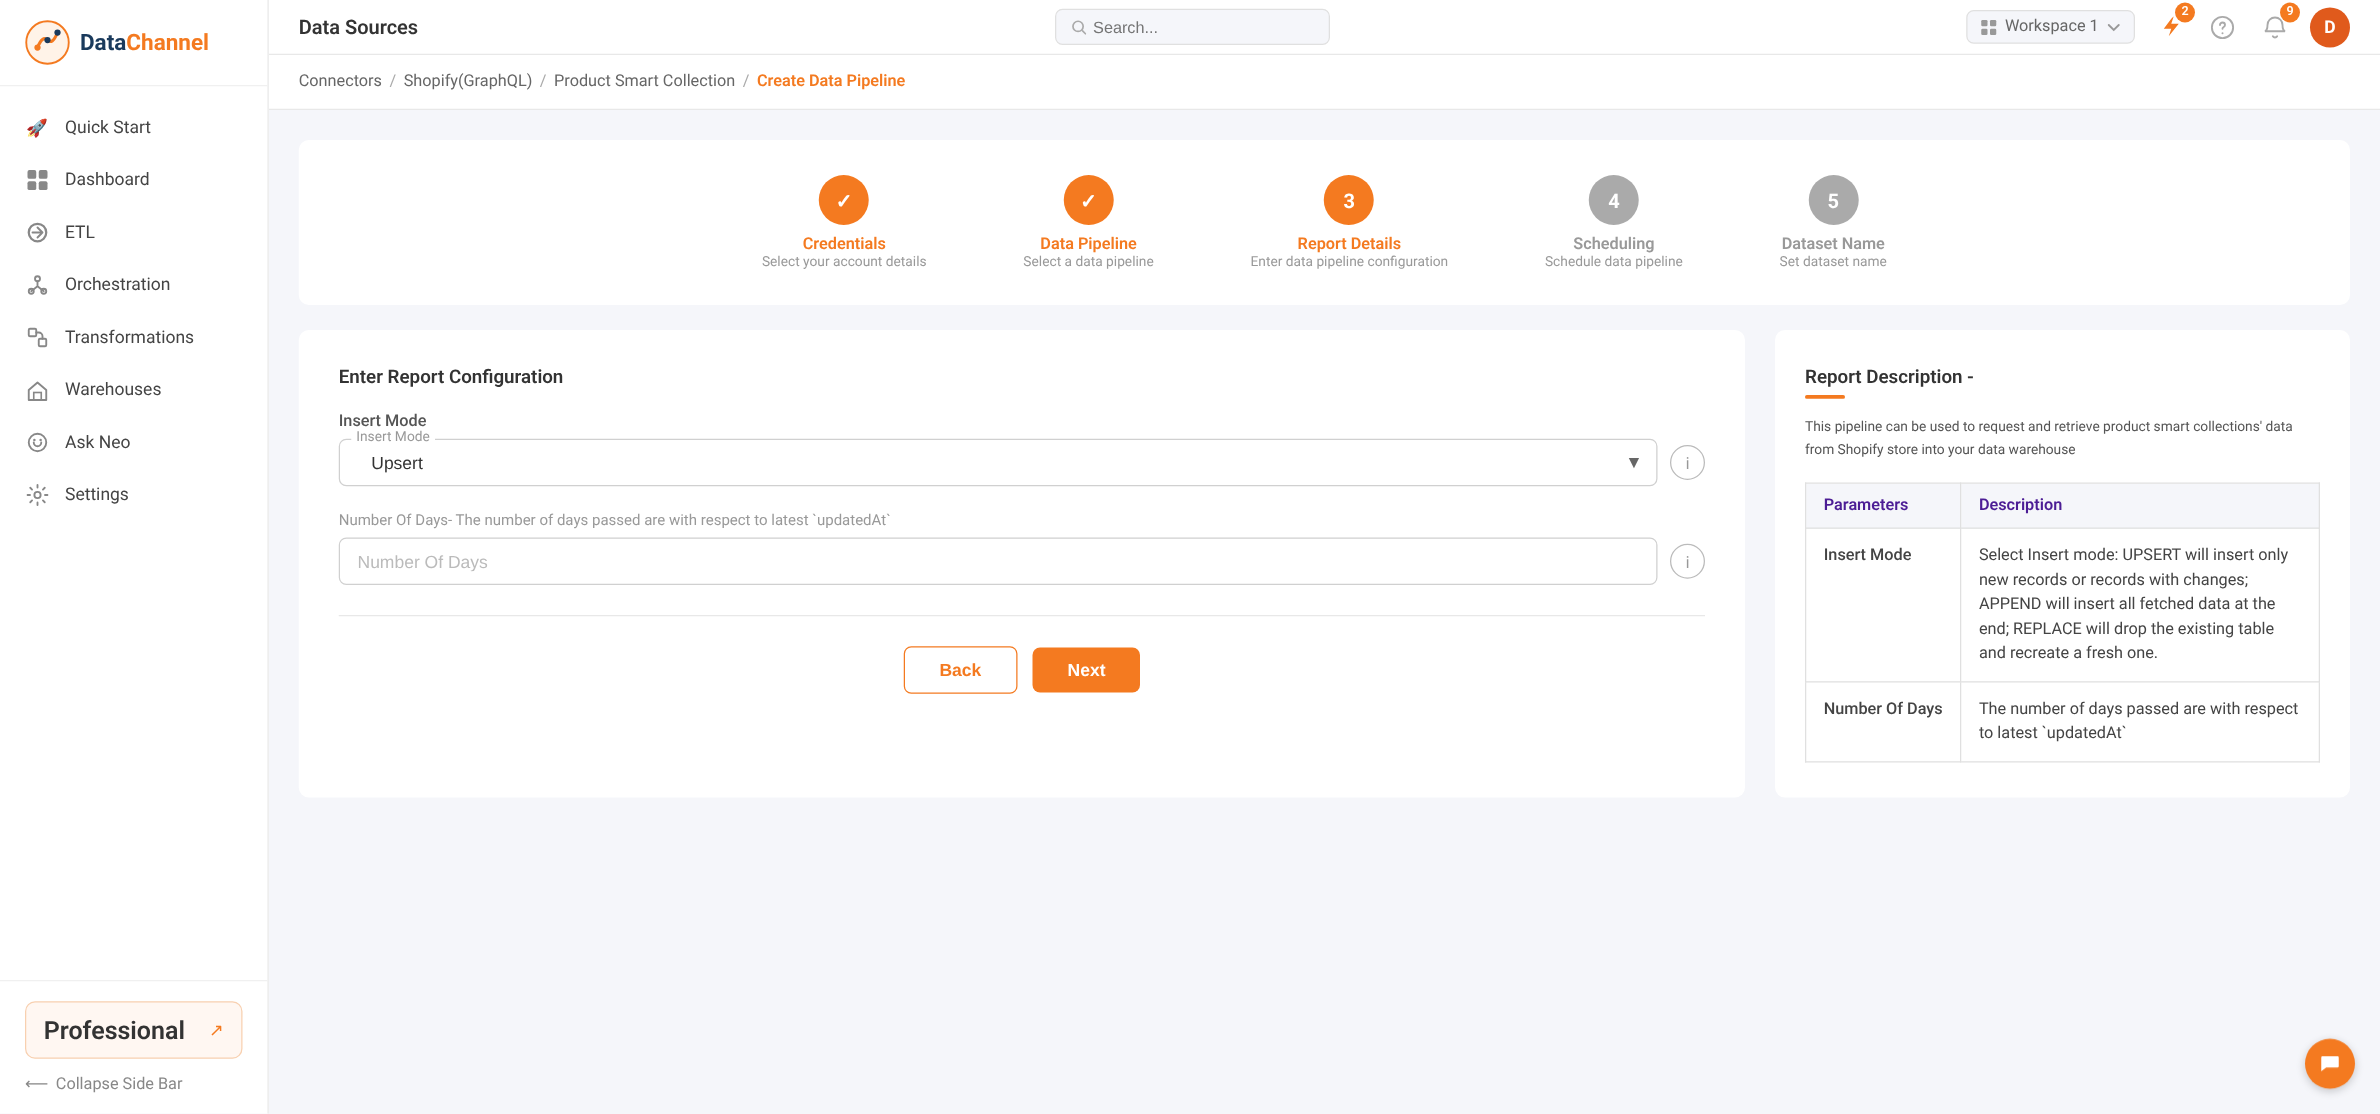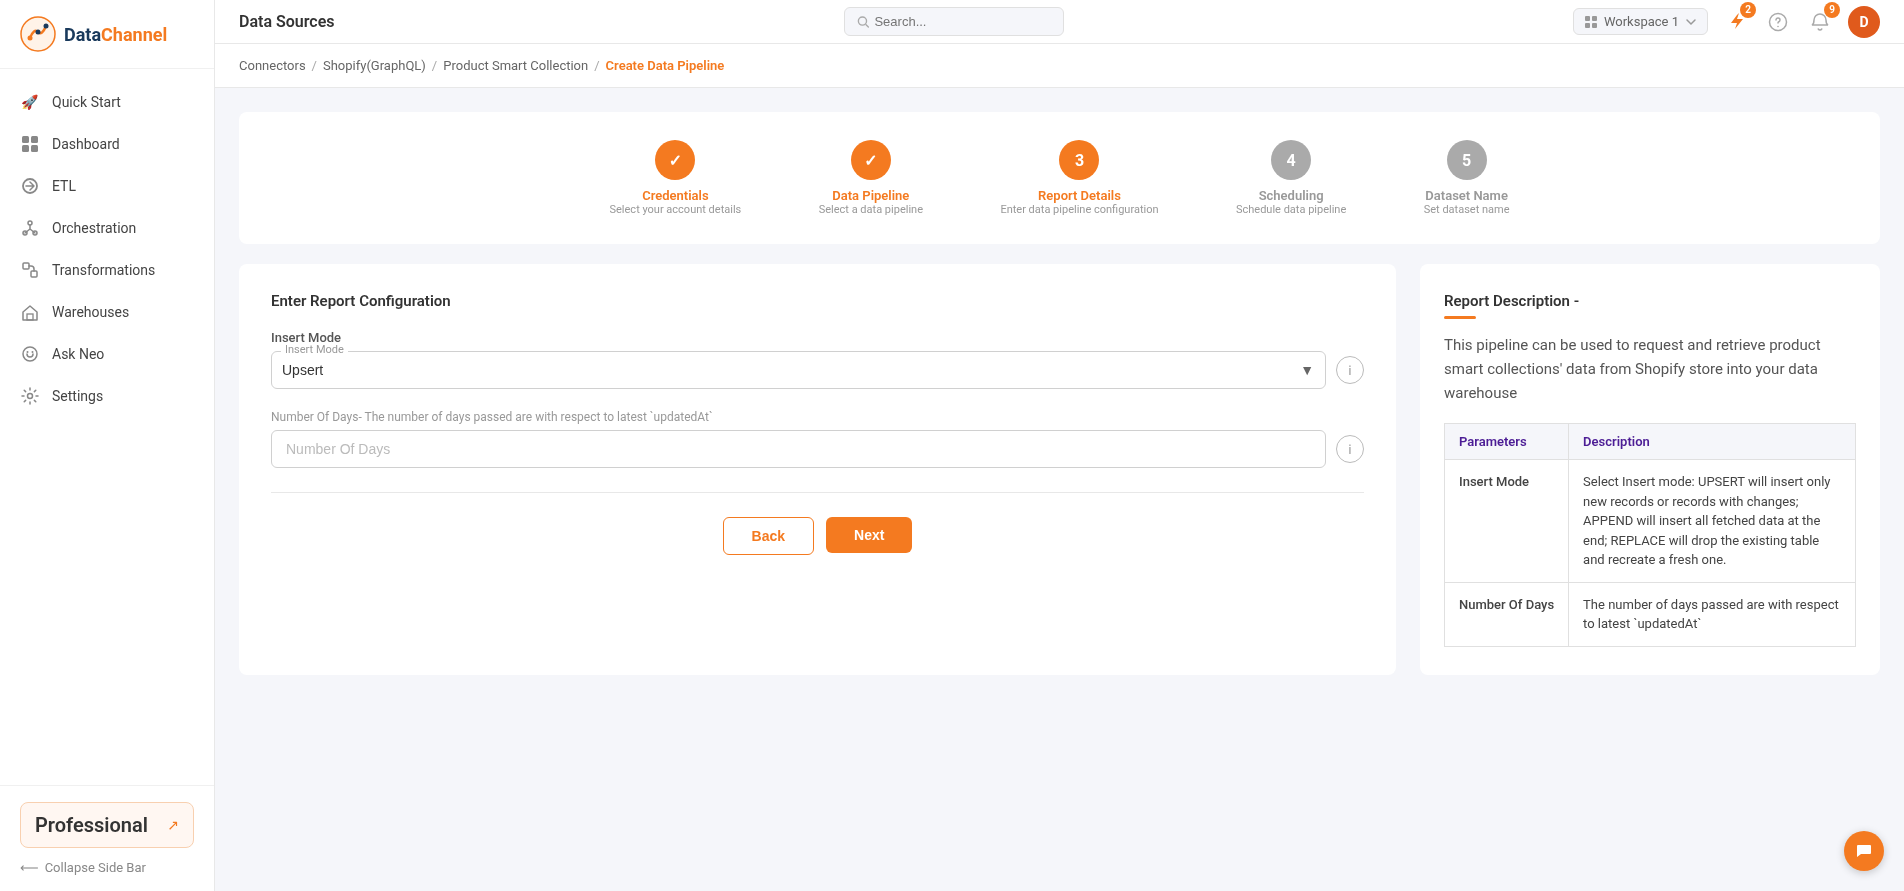--- a/index.html
+++ b/index.html
@@ -56,36 +56,36 @@
 
     
     .form-row { display: flex; gap: 24px; }
     .form-section { background: #fff; border-radius: 8px; padding: 28px 32px; flex: 1; }
     .report-section { background: #fff; border-radius: 8px; padding: 28px 24px; width: 460px; flex-shrink: 0; }
     .section-title { font-size: 15px; font-weight: 600; color: #333; margin-bottom: 20px; }
     .field-group { margin-bottom: 20px; }
     .field-label { font-size: 13px; font-weight: 500; color: #555; margin-bottom: 6px; }
     .field-label span { color: #999; font-weight: 400; font-size: 12px; }
     .select-wrapper { position: relative; }
-    .select-wrapper select { width: 100%; padding: 10px 10px; border: 1px solid #d0d0d0; border-radius: 6px; background: #fff; font-size: 14px; color: #333; appearance: none; cursor: pointer; outline: none; }
+    .select-wrapper select { width: 100%; padding: 10px 25px; border: 1px solid #d0d0d0; border-radius: 6px; background: #fff; font-size: 14px; color: #333; appearance: none; cursor: pointer; outline: none; }
     .select-arrow { position: absolute; right: 12px; top: 50%; transform: translateY(-50%); pointer-events: none; color: #666; }
     .select-float-label { position: absolute; top: -8px; left: 10px; background: #fff; font-size: 11px; color: #999; padding: 0 4px; }
     .text-input { width: 100%; padding: 10px 14px; border: 1px solid #d0d0d0; border-radius: 6px; background: #fff; font-size: 14px; color: #999; outline: none; }
     .text-input::placeholder { color: #bbb; }
     .field-row { display: flex; align-items: center; gap: 10px; }
     .info-btn { width: 28px; height: 28px; border-radius: 50%; border: 1.5px solid #bbb; background: transparent; display: flex; align-items: center; justify-content: center; cursor: pointer; color: #999; font-size: 13px; flex-shrink: 0; }
     .divider { border: none; border-top: 1px solid #e8e8e8; margin: 24px 0; }
-    .btn-row { display: flex; align-items: flex-start; justify-content: center; gap: 12px; }
+    .btn-row { display: flex; align-items: center; justify-content: center; gap: 12px; }
     .btn-back { padding: 10px 28px; border: 1.5px solid #f47a20; background: #fff; color: #f47a20; border-radius: 6px; font-size: 14px; font-weight: 600; cursor: pointer; }
     .btn-next { padding: 10px 28px; background: #f47a20; color: #fff; border: none; border-radius: 6px; font-size: 14px; font-weight: 600; cursor: pointer; }
 
     
     .report-title { font-size: 15px; font-weight: 600; color: #333; margin-bottom: 6px; }
     .report-underline { width: 32px; height: 3px; background: #f47a20; border-radius: 2px; margin-bottom: 14px; }
-    .report-desc { font-size: 15px; color: #555; line-height: 1.6; margin-bottom: 18px; }
+    .report-desc { font-size: 11px; color: #555; line-height: 1.6; margin-bottom: 18px; }
     .report-table { width: 100%; border-collapse: collapse; border: 1px solid #e0e0e0; }
     .report-table th { background: #f5f6fa; padding: 10px 14px; text-align: left; font-size: 13px; font-weight: 600; color: #4c1d95; border: 1px solid #e0e0e0; }
     .report-table td { padding: 12px 14px; font-size: 13px; color: #444; border: 1px solid #e0e0e0; vertical-align: top; line-height: 1.5; }
     .report-table td:first-child { font-weight: 500; white-space: nowrap; }
 
     
     .chat-bubble { position: fixed; bottom: 20px; right: 20px; width: 40px; height: 40px; background: #f47a20; border-radius: 50%; display: flex; align-items: center; justify-content: center; cursor: pointer; color: #fff; font-size: 18px; box-shadow: 0 2px 8px rgba(0,0,0,0.2); }
 
     
     .stepper-inner { display: flex; align-items: flex-start; width: 100%; max-width: 900px; }

